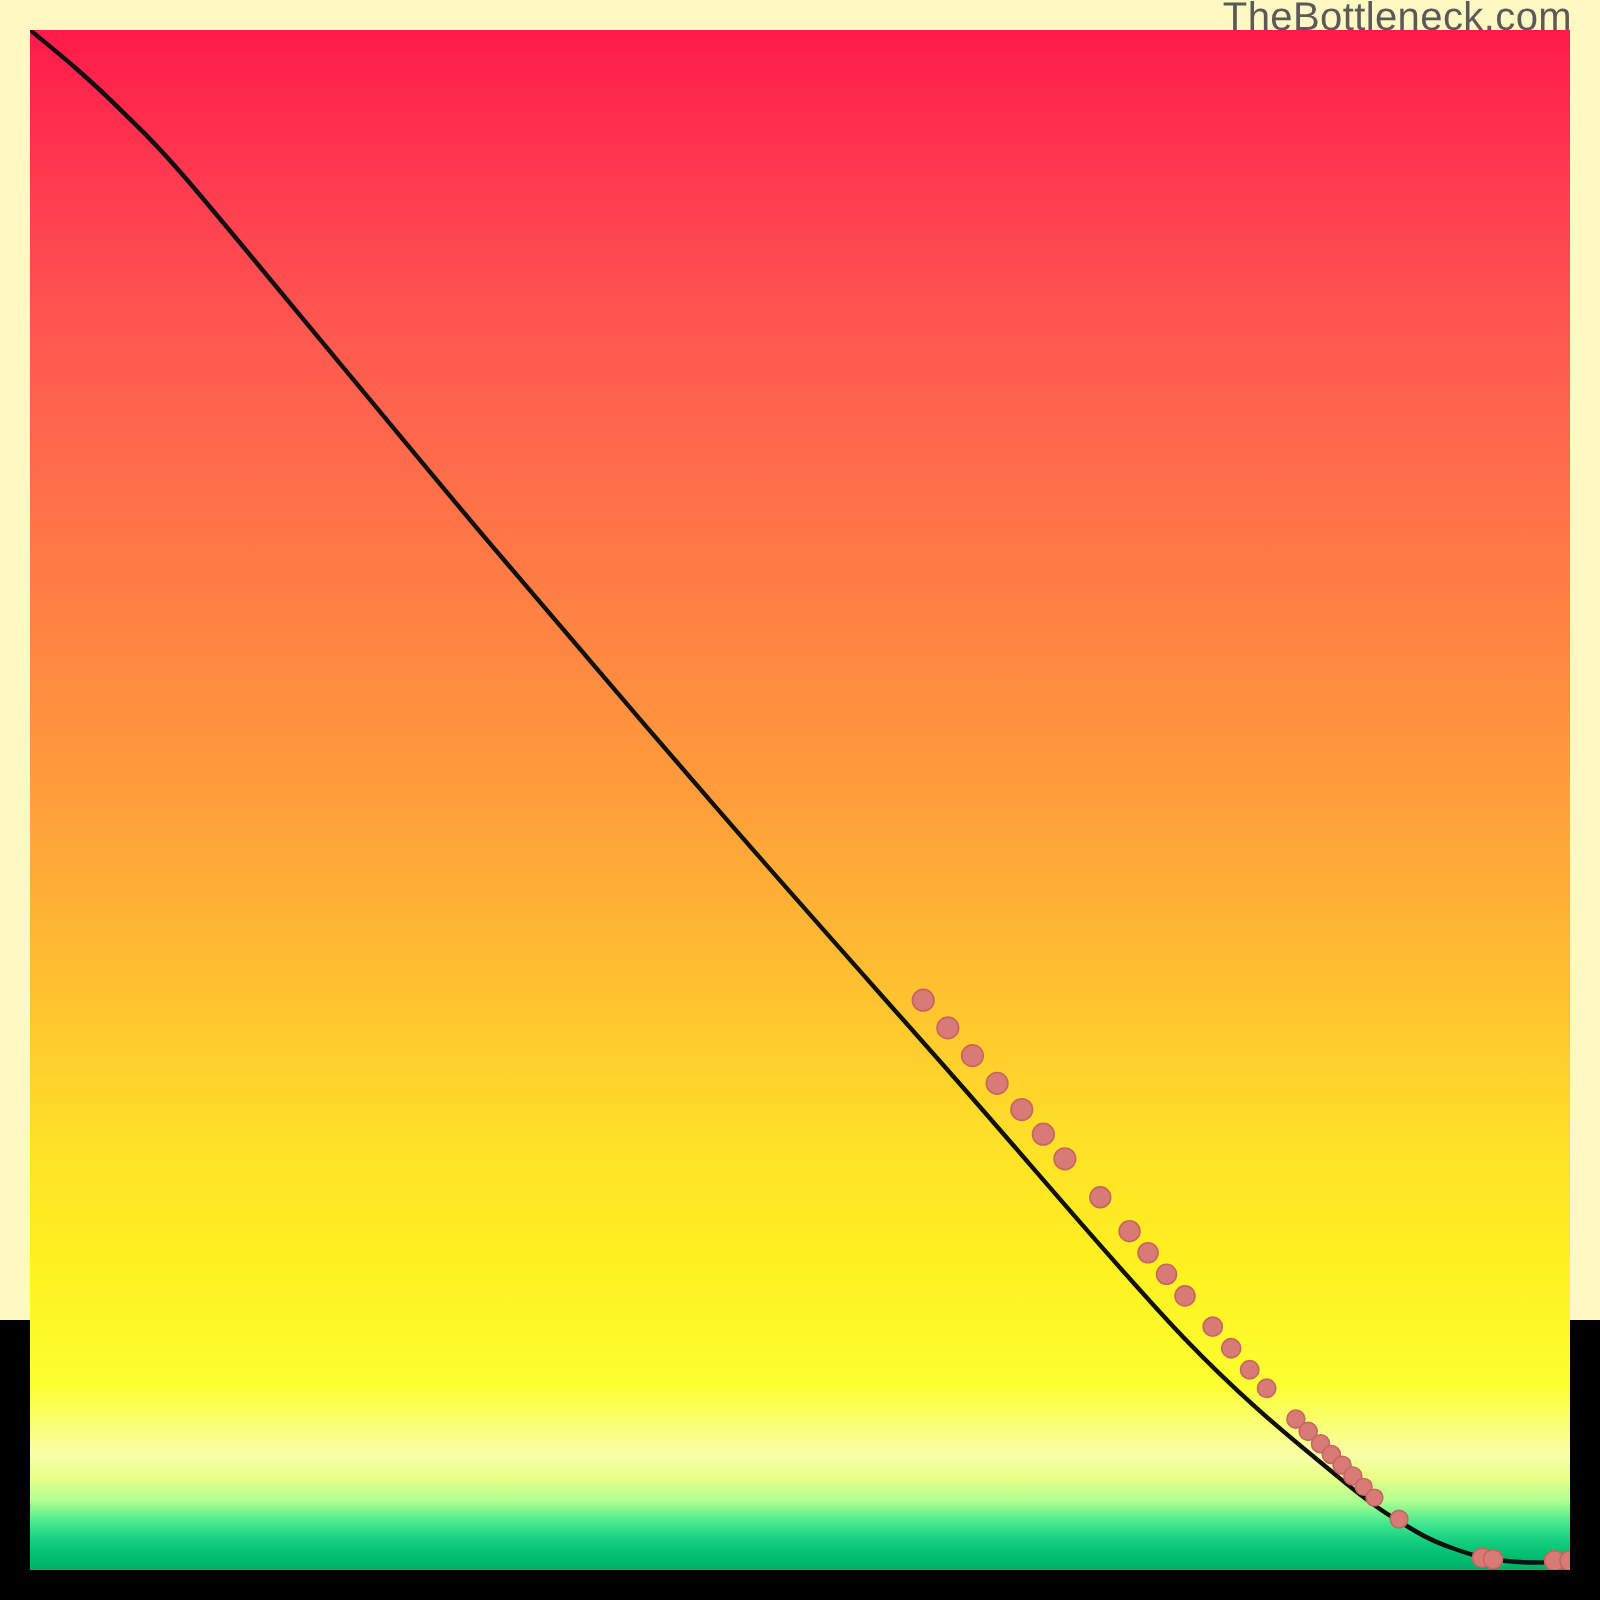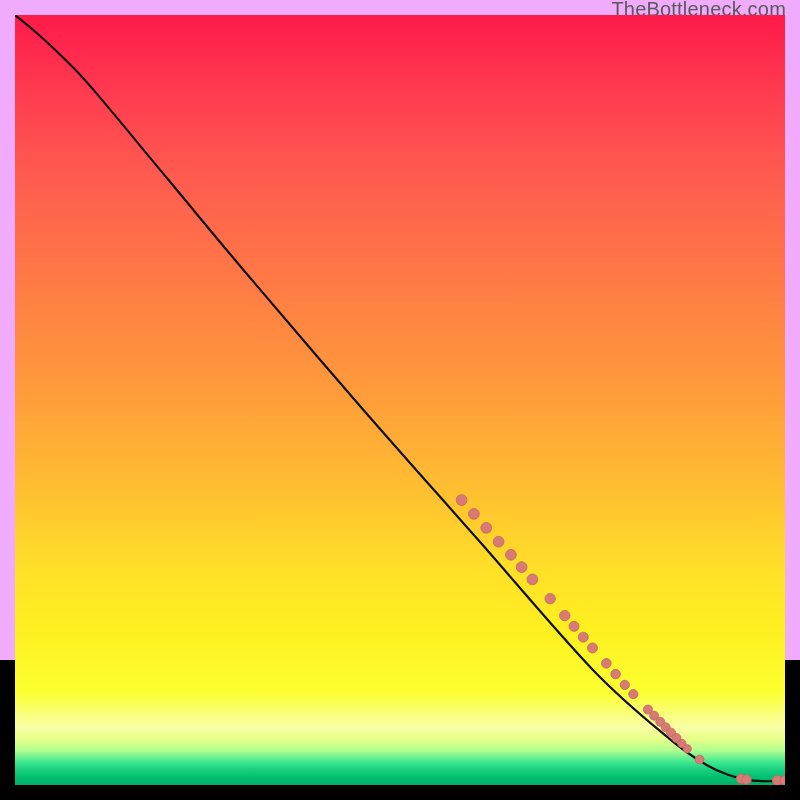--- a/index.html
+++ b/index.html
@@ -7,21 +7,21 @@
     padding: 0;
     width: 800px;
     height: 800px;
     background: #000000;
     font-family: Arial, Helvetica, sans-serif;
   }
   .canvas {
     position: relative;
     width: 800px;
     height: 660px;
-    background: #f0abfc;
+    background: #fef9c3;
   }
   .plot-area {
     position: absolute;
     left: 15px;
     top: 15px;
     width: 770px;
     height: 770px;
     overflow: hidden;
   }
   .gradient-bg {

